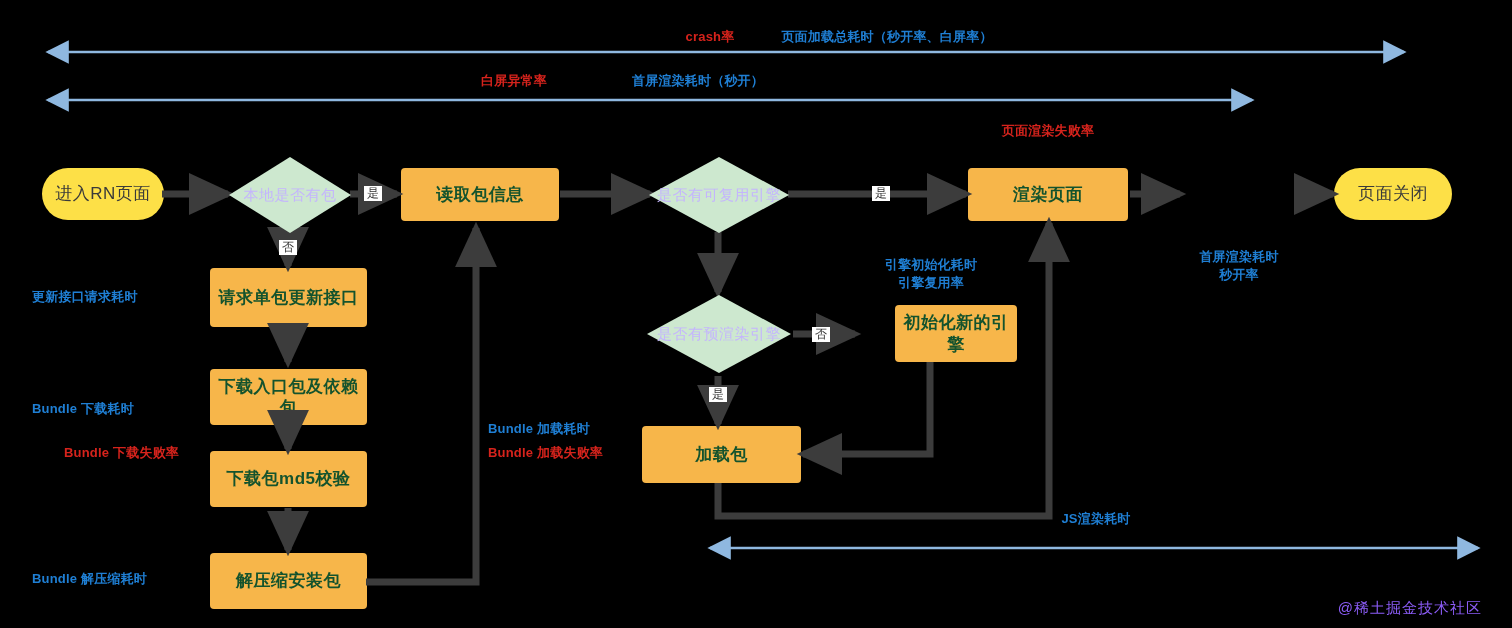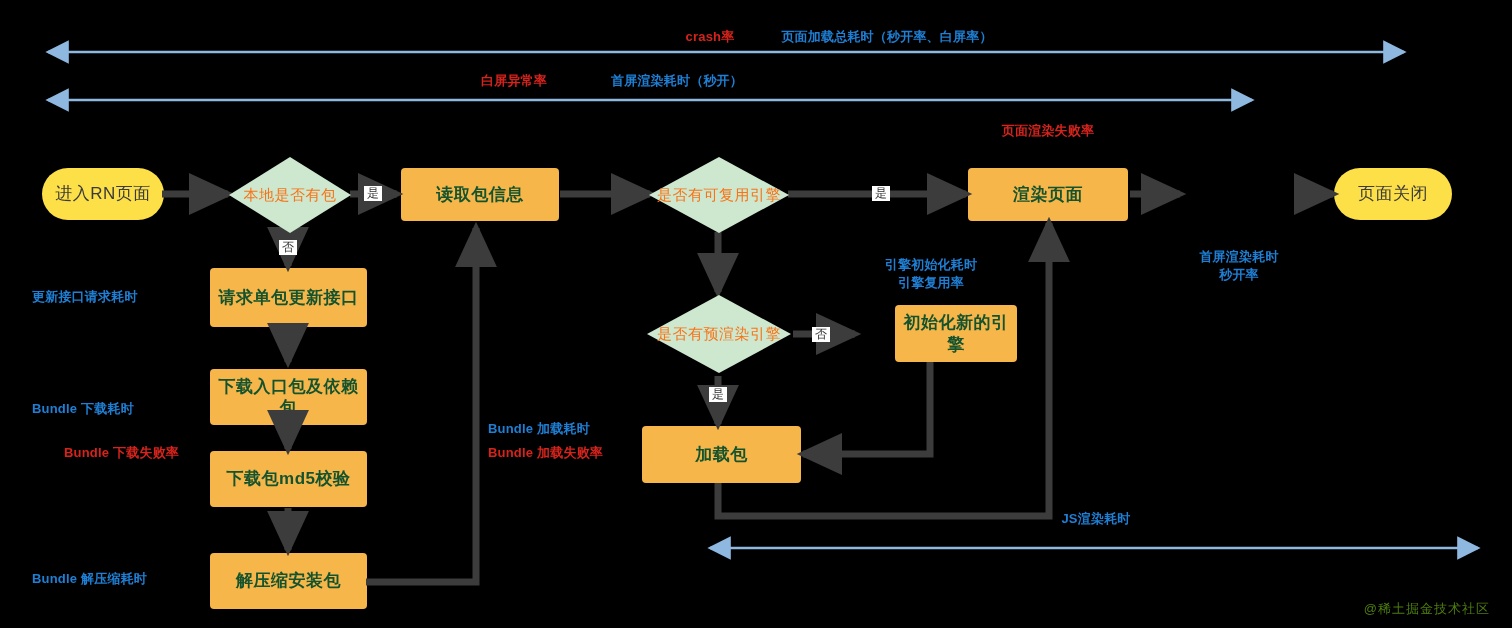--- a/index.html
+++ b/index.html
@@ -6,34 +6,34 @@
   body{width:1512px;height:628px;position:relative;overflow:hidden;
        font-family:"Liberation Sans","DejaVu Sans",sans-serif;}
   #canvas{position:absolute;left:0;top:0;width:1512px;height:628px;}
 
   .node{position:absolute;box-sizing:border-box;display:flex;align-items:center;
         justify-content:center;text-align:center;line-height:1.25;
         color:#3a3a3a;font-size:17px;letter-spacing:.5px;}
   .node.pink{background:#fde047;border-radius:26px;}
   .node.orange{background:#f7b64a;color:#14532d;border-radius:4px;font-weight:600;}
   .node.yellow{background:#fbf3c6;border-radius:26px;}
-  .node.diamond{background:transparent;color:#f97316;font-size:15px;font-weight:400;}
+  .node.diamond{background:transparent;color:#c4b5fd;font-size:15px;font-weight:400;}
   .node.diamond .dtext{position:relative;z-index:2;}
   .dshape{position:absolute;left:0;top:0;width:100%;height:100%;z-index:1;}
 
   .edgelabel{position:absolute;background:#ffffff;color:#333;font-size:12px;
              padding:1px 3px;line-height:1.1;z-index:6;}
 
   .ann{position:absolute;font-size:13px;font-weight:700;line-height:1.35;
        letter-spacing:.2px;white-space:pre-line;z-index:5;}
   .ann.blue{color:#1f7fd4;}
   .ann.red{color:#d6231c;}
   .ann.c{text-align:center;}
 
-  .watermark{position:absolute;right:22px;bottom:10px;color:#4d7c0f;font-size:13px;
+  .watermark{position:absolute;right:30px;bottom:10px;color:#8b5cf6;font-size:15px;
              letter-spacing:1px;z-index:8;}
 
   svg.wires{position:absolute;left:0;top:0;width:1512px;height:628px;z-index:1;
             pointer-events:none;}
 </style>
 </head>
 <body>
 
 <div id="canvas">
 
@@ -77,21 +77,21 @@
 
     <polyline points="930,362 930,454 803,454" fill="none" stroke="#3c3c3c" stroke-width="7" marker-end="url(#ah)"></polyline>
 
     <polyline points="718,483 718,516 1049,516 1049,223" fill="none" stroke="#3c3c3c" stroke-width="7" marker-end="url(#ah)"></polyline>
   </svg>
 
   <div class="ann red c" style="left:660px;top:28px;width:100px;">crash率</div>
   <div class="ann blue c" style="left:762px;top:28px;width:250px;">页面加载总耗时（秒开率、白屏率）</div>
 
   <div class="ann red c" style="left:452px;top:72px;width:124px;">白屏异常率</div>
-  <div class="ann blue c" style="left:584px;top:72px;width:186px;">首屏渲染耗时（秒开）</div>
+  <div class="ann blue c" style="left:605px;top:72px;width:186px;">首屏渲染耗时（秒开）</div>
 
   <div class="ann blue c" style="left:1036px;top:510px;width:120px;">JS渲染耗时</div>
 
   <div class="node pink" style="left:42px;top:168px;width:122px;height:52px;">
     <span>进入RN页面</span>
   </div>
 
   <div class="node diamond" style="left:228px;top:156px;width:124px;height:78px;">
     <svg class="dshape" viewBox="0 0 124 78" preserveAspectRatio="none">
       <polygon points="62,1 123,39 62,77 1,39" fill="#cde8cf"></polygon>

